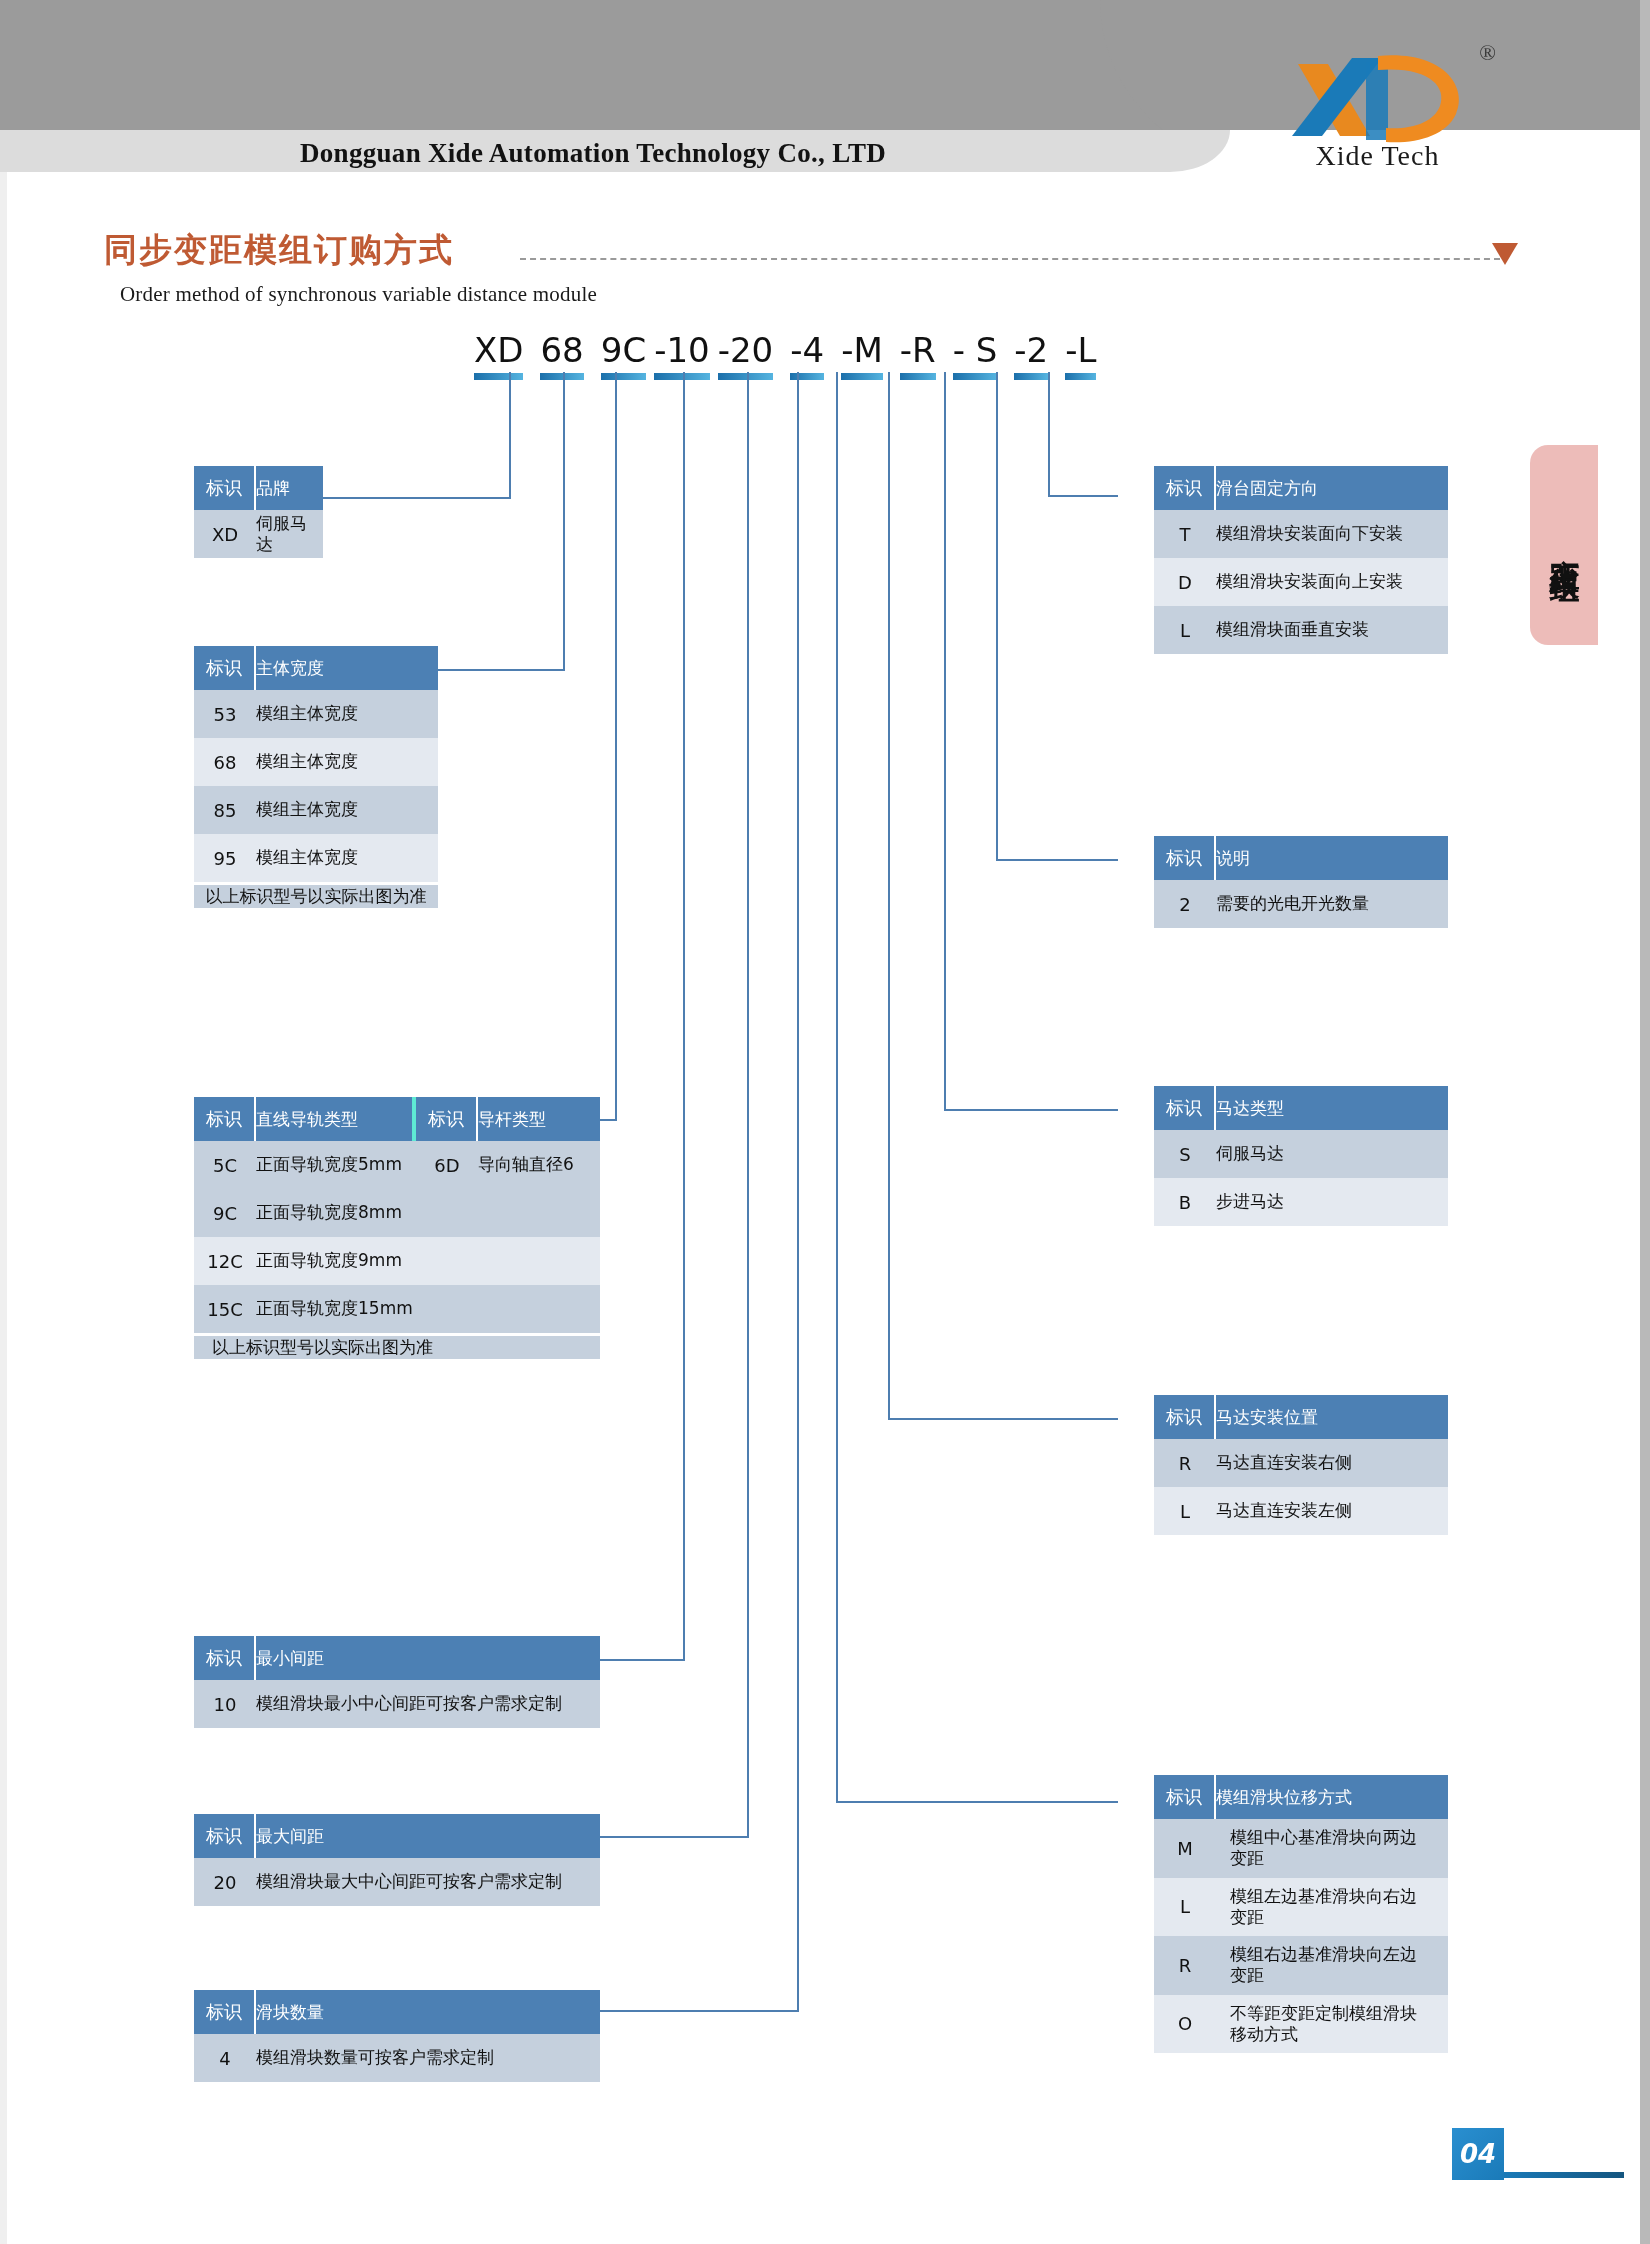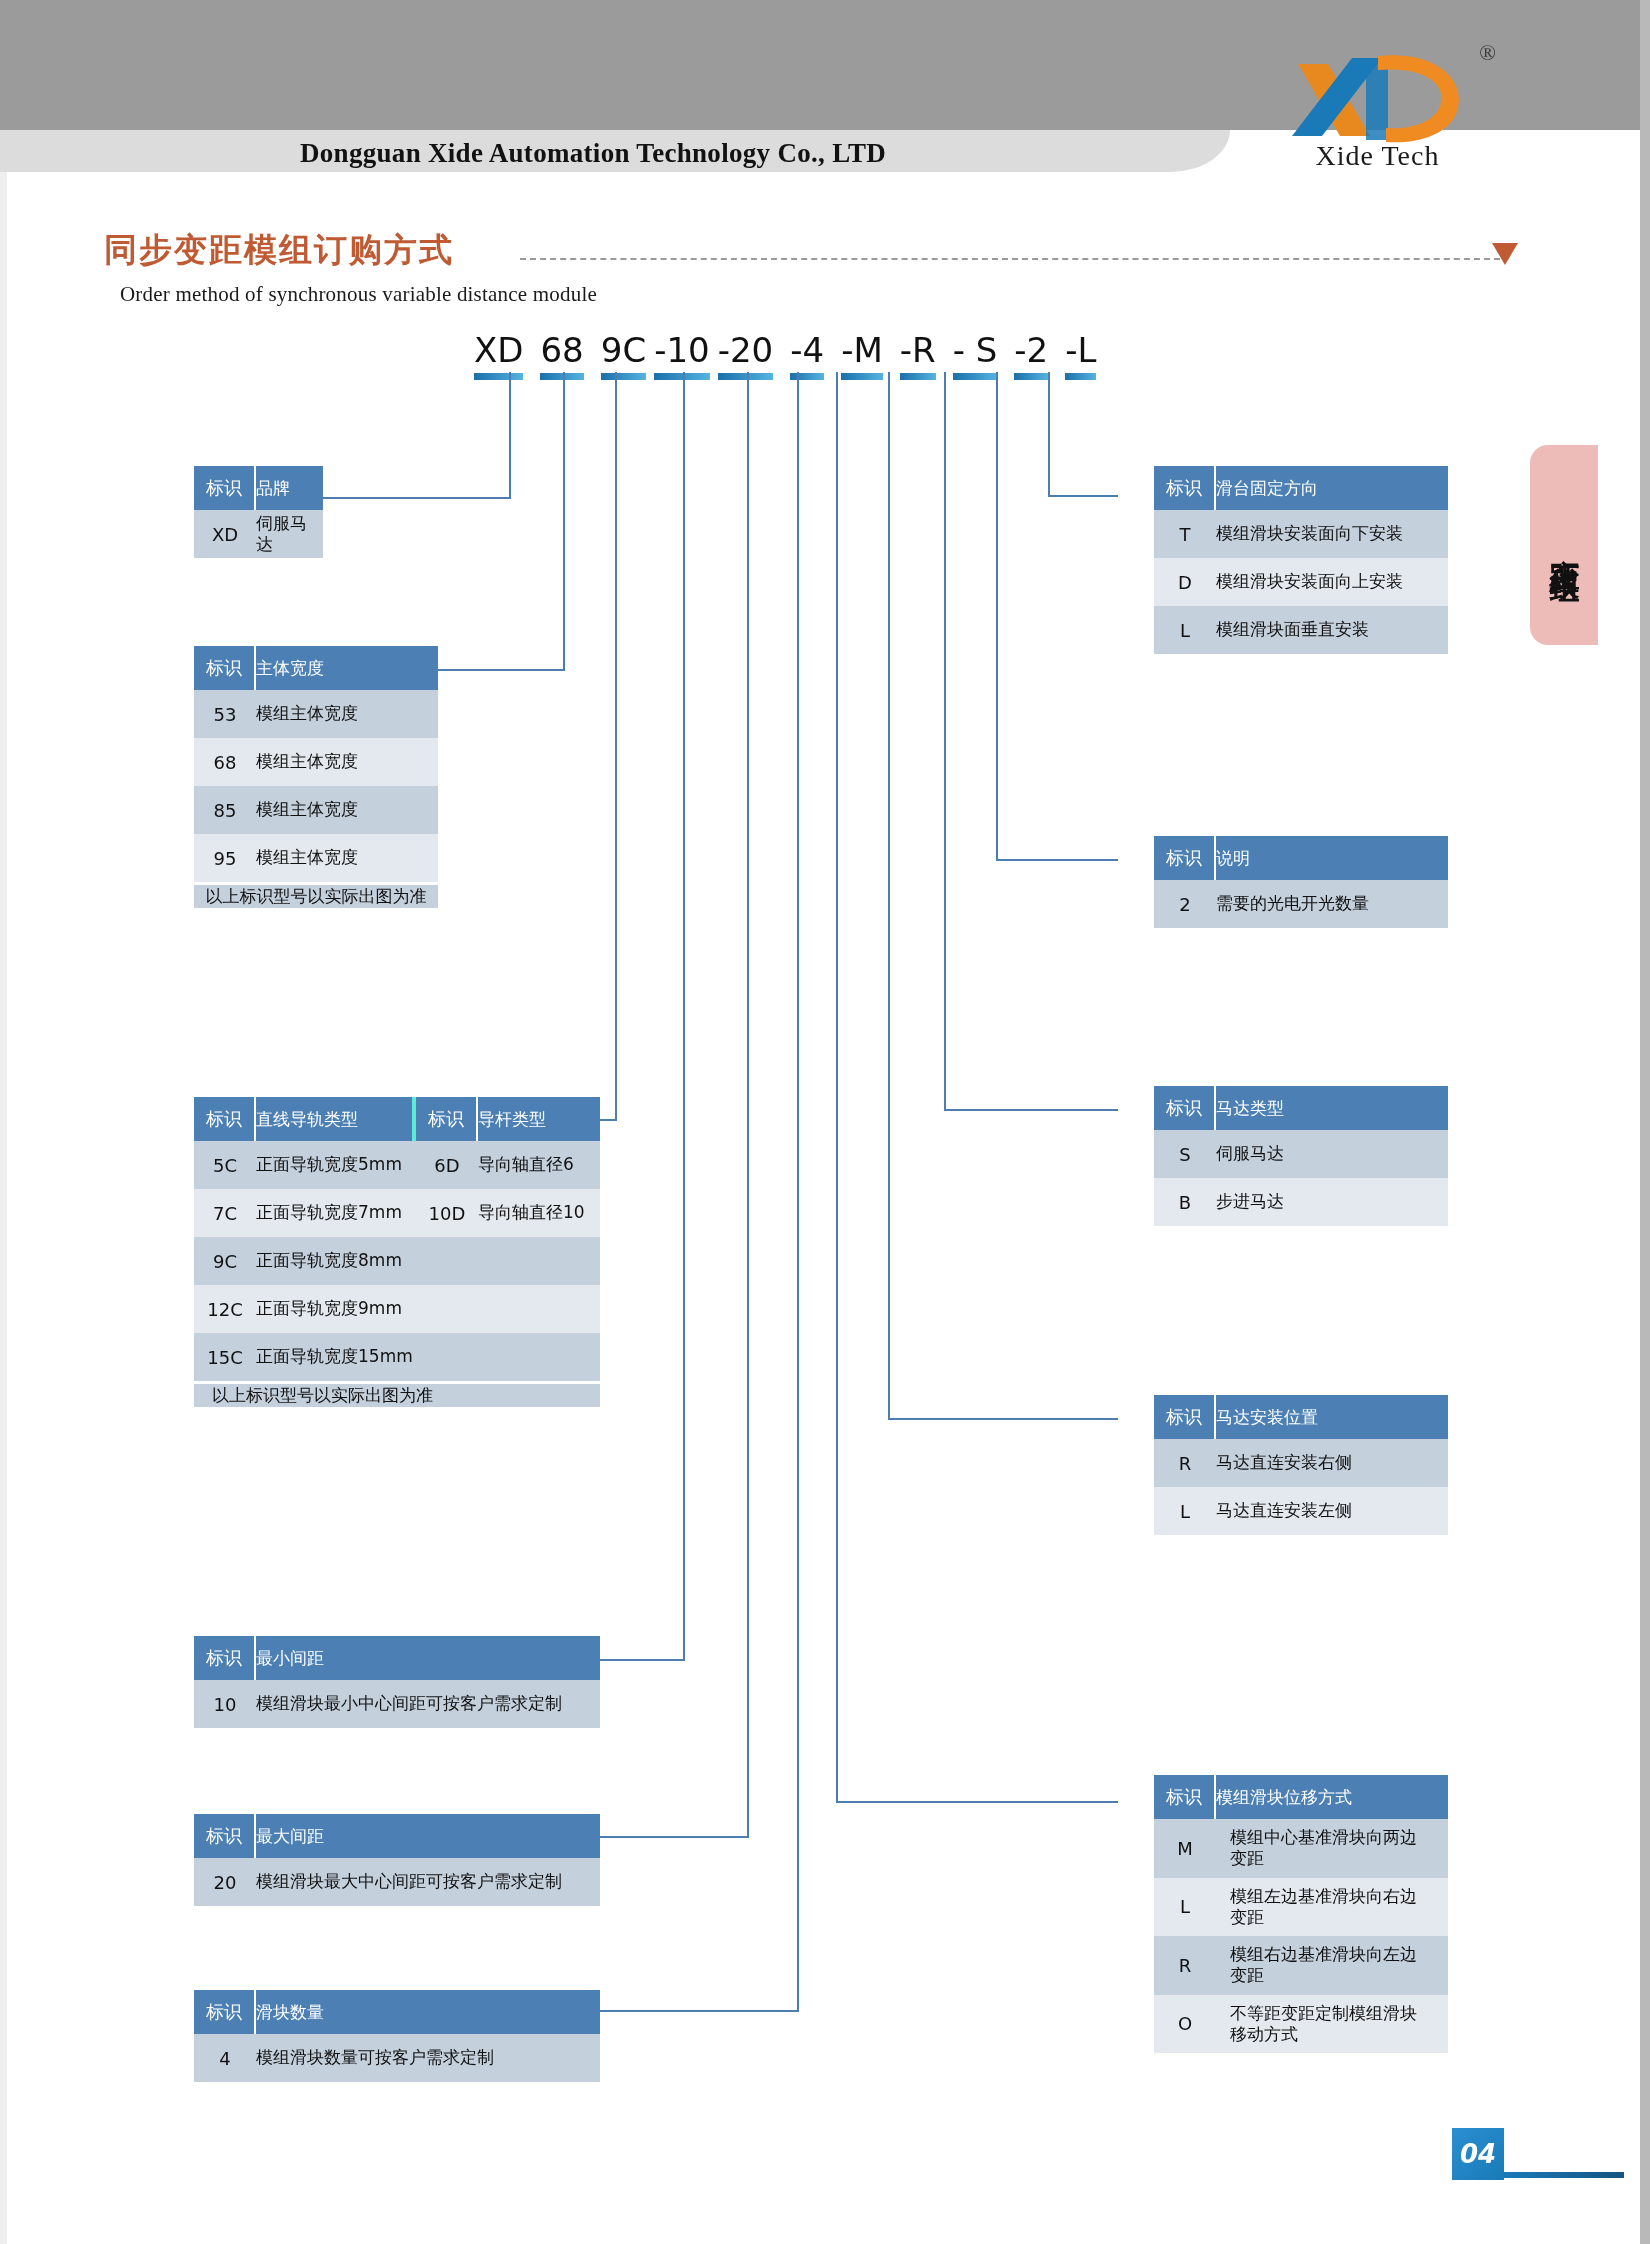--- a/index.html
+++ b/index.html
@@ -270,26 +270,20 @@
       <td class="hdlabel" style="width:160px; border-right:4px solid #5eead4;">直线导轨类型</td>
       <td class="c1" style="color:#fff; border-right:2px solid #fff;">标识</td>
       <td class="hdlabel">导杆类型</td>
     </tr>
     <tr class="rw rw-a sep-white">
       <td class="c1">5C</td>
       <td class="cell">正面导轨宽度5mm</td>
       <td class="c1">6D</td>
       <td class="cell">导向轴直径6</td>
     </tr>
-    <tr class="rw rw-b">
-      <td class="c1">7C</td>
-      <td class="cell">正面导轨宽度7mm</td>
-      <td class="c1">10D</td>
-      <td class="cell">导向轴直径10</td>
-    </tr>
     <tr class="rw rw-a">
       <td class="c1">9C</td>
       <td class="cell">正面导轨宽度8mm</td>
       <td class="c1"></td>
       <td class="cell"></td>
     </tr>
     <tr class="rw rw-b">
       <td class="c1">12C</td>
       <td class="cell">正面导轨宽度9mm</td>
       <td class="c1"></td>

